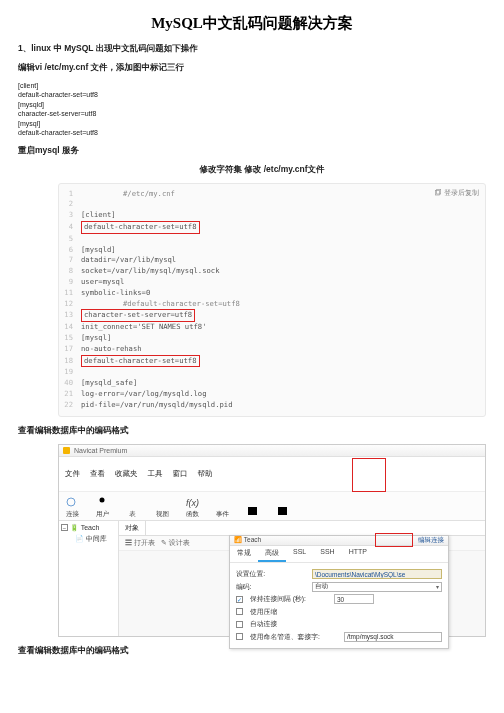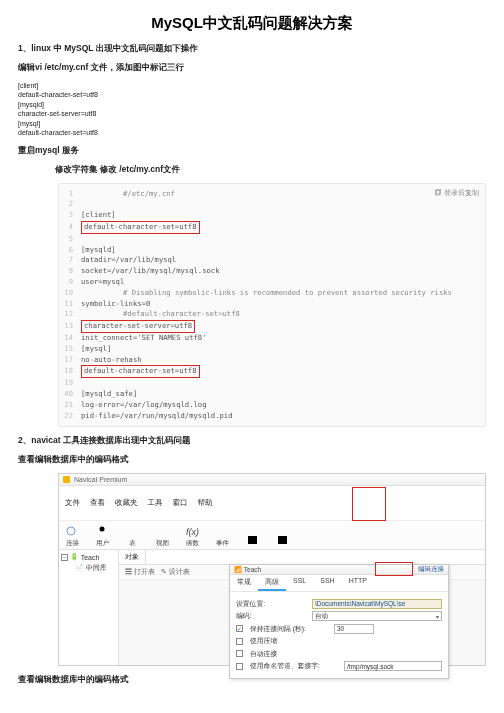--- a/index.html
+++ b/index.html
@@ -1,21 +1,21 @@
 <!DOCTYPE html>
 <html><head>
 <meta charset="utf-8">
 <style>
   * { box-sizing: border-box; margin: 0; padding: 0; }
   body { width: 504px; height: 713px; background: #fff; font-family: "Microsoft YaHei", Arial, sans-serif; font-size: 8px; color: #333; overflow: hidden; }
   .page { padding: 10px 18px; }
-  h1 { font-size: 15px; font-weight: bold; text-align: center; color: #000; margin: 4px 0 10px; }
+  h1 { font-size: 15px; font-weight: bold; text-align: center; color: #000; margin: 4px 0 10px; font-family: Liberation Serif, serif; }
   .para { font-size: 8.5px; color: #222; margin: 7px 0; font-weight: bold; }
   .code-plain { font-size: 7px; color: #222; line-height: 1.35; margin: 5px 0; font-family: Arial, sans-serif; }
-  .indent { margin-left: 37px; }
+  .indent { margin-left: 20px; text-align: center; }
   .code-card { margin: 6px 0 8px 40px; border: 1px solid #e8e8e8; border-radius: 3px; background: #fafafa; position: relative; padding: 5px 0; }
   .copy-btn { position: absolute; top: 4px; right: 6px; font-size: 7px; color: #888; display: flex; align-items: center; gap: 2px; cursor: pointer; }
   .copy-btn svg { width: 8px; height: 8px; stroke: #999; fill: none; }
   .cline { display: flex; align-items: center; font-family: Consolas, Menlo, monospace; font-size: 7.2px; line-height: 1.5; }
   .ln { width: 22px; text-align: right; color: #c0c0c0; padding-right: 8px; user-select: none; flex-shrink: 0; }
   .ct { white-space: pre; color: #555; }
   .boxed { border: 1px solid #d22; padding: 0 2px; display: inline-block; }
   .comment { color: #888; margin-left: 42px; }
   .fig { margin: 5px 0 8px 40px; }
   
@@ -113,24 +113,20 @@
         </div>
         <div class="cline">
           <span class="ln">8</span>
           <span class="ct"><span class="">socket=/var/lib/mysql/mysql.sock</span></span>
         </div>
         <div class="cline">
           <span class="ln">9</span>
           <span class="ct"><span class="">user=mysql</span></span>
         </div>
         <div class="cline">
-          <span class="ln">10</span>
-          <span class="ct"><span class="comment"># Disabling symbolic-links is recommended to prevent assorted security risks</span></span>
-        </div>
-        <div class="cline">
           <span class="ln">11</span>
           <span class="ct"><span class="">symbolic-links=0</span></span>
         </div>
         <div class="cline">
           <span class="ln">12</span>
           <span class="ct"><span class="comment">#default-character-set=utf8</span></span>
         </div>
         <div class="cline">
           <span class="ln">13</span>
           <span class="ct"><span class="boxed">character-set-server=utf8</span></span>
@@ -163,21 +159,20 @@
           <span class="ln">21</span>
           <span class="ct"><span class="">log-error=/var/log/mysqld.log</span></span>
         </div>
         <div class="cline">
           <span class="ln">22</span>
           <span class="ct"><span class="">pid-file=/var/run/mysqld/mysqld.pid</span></span>
         </div>
       </div>
   </div>
 
-  <div class="para">2、navicat 工具连接数据库出现中文乱码问题</div>
   <div class="para">查看编辑数据库中的编码格式</div>
 
   <div class="fig nav-mock-wrap">
     <div class="edit-hl"></div>
     <div class="nav-mock">
       <div class="nav-title">
         <span class="dia"></span>
         <span>Navicat Premium</span>
       </div>
       <div class="nav-menu" id="navmenu">

